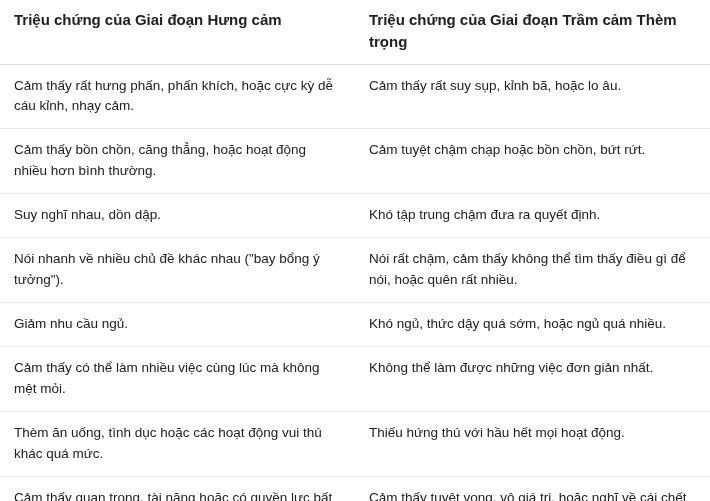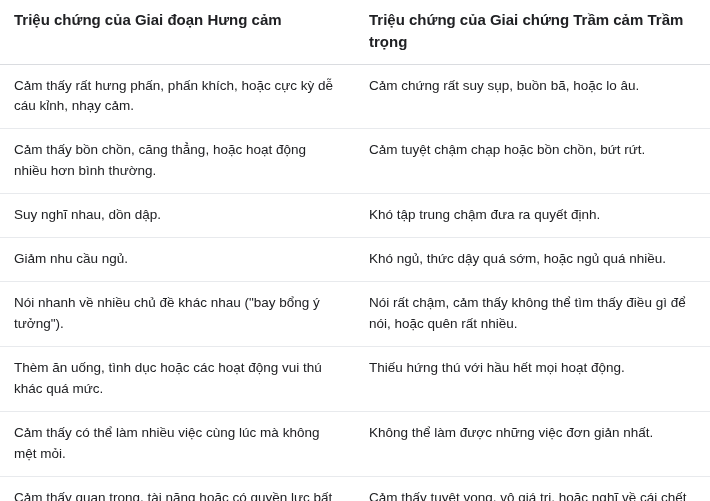--- a/index.html
+++ b/index.html
@@ -61,51 +61,51 @@
 
 <div class="table-wrap">
   <table class="symptom-table">
     <colgroup>
       <col class="c1">
       <col class="c2">
     </colgroup>
     <thead>
       <tr>
         <th>Triệu chứng của Giai đoạn Hưng cảm</th>
-        <th>Triệu chứng của Giai chứng Trầm cảm Trầm trọng</th>
+        <th>Triệu chứng của Giai đoạn Trầm cảm Thèm trọng</th>
       </tr>
     </thead>
     <tbody>
       <tr>
         <td class="col-left">Cảm thấy rất hưng phấn, phấn khích, hoặc cực kỳ dễ cáu kỉnh, nhạy cảm.</td>
-        <td>Cảm chứng rất suy sụp, buồn bã, hoặc lo âu.</td>
+        <td>Cảm thấy rất suy sụp, kỉnh bã, hoặc lo âu.</td>
       </tr>
       <tr>
         <td class="col-left">Cảm thấy bồn chồn, căng thẳng, hoặc hoạt động nhiều hơn bình thường.</td>
         <td>Cảm tuyệt chậm chạp hoặc bồn chồn, bứt rứt.</td>
       </tr>
       <tr>
         <td class="col-left">Suy nghĩ nhau, dồn dập.</td>
         <td>Khó tập trung chậm đưa ra quyết định.</td>
       </tr>
       <tr>
+        <td class="col-left">Nói nhanh về nhiều chủ đề khác nhau ("bay bổng ý tưởng").</td>
+        <td>Nói rất chậm, cảm thấy không thể tìm thấy điều gì để nói, hoặc quên rất nhiều.</td>
+      </tr>
+      <tr>
         <td class="col-left">Giảm nhu cầu ngủ.</td>
         <td>Khó ngủ, thức dậy quá sớm, hoặc ngủ quá nhiều.</td>
       </tr>
       <tr>
-        <td class="col-left">Nói nhanh về nhiều chủ đề khác nhau ("bay bổng ý tưởng").</td>
-        <td>Nói rất chậm, cảm thấy không thể tìm thấy điều gì để nói, hoặc quên rất nhiều.</td>
+        <td class="col-left">Cảm thấy có thể làm nhiều việc cùng lúc mà không mệt mỏi.</td>
+        <td>Không thể làm được những việc đơn giản nhất.</td>
       </tr>
       <tr>
         <td class="col-left">Thèm ăn uống, tình dục hoặc các hoạt động vui thú khác quá mức.</td>
         <td>Thiếu hứng thú với hầu hết mọi hoạt động.</td>
-      </tr>
-      <tr>
-        <td class="col-left">Cảm thấy có thể làm nhiều việc cùng lúc mà không mệt mỏi.</td>
-        <td>Không thể làm được những việc đơn giản nhất.</td>
       </tr>
       <tr>
         <td class="col-left">Cảm thấy quan trọng, tài năng hoặc có quyền lực bất thường.</td>
         <td>Cảm thấy tuyệt vọng, vô giá trị, hoặc nghĩ về cái chết hoặc tự tử.</td>
       </tr>
 
     </tbody>
   </table>
 </div>
 

